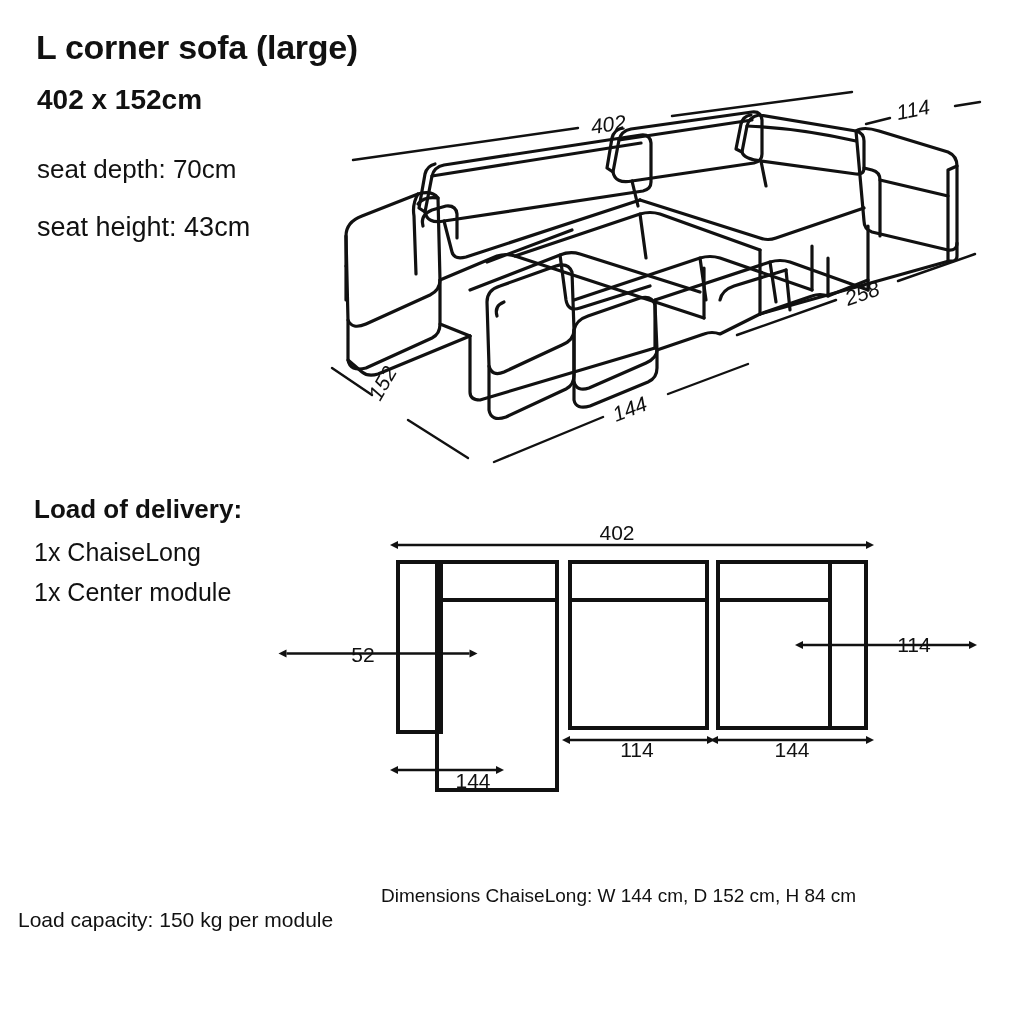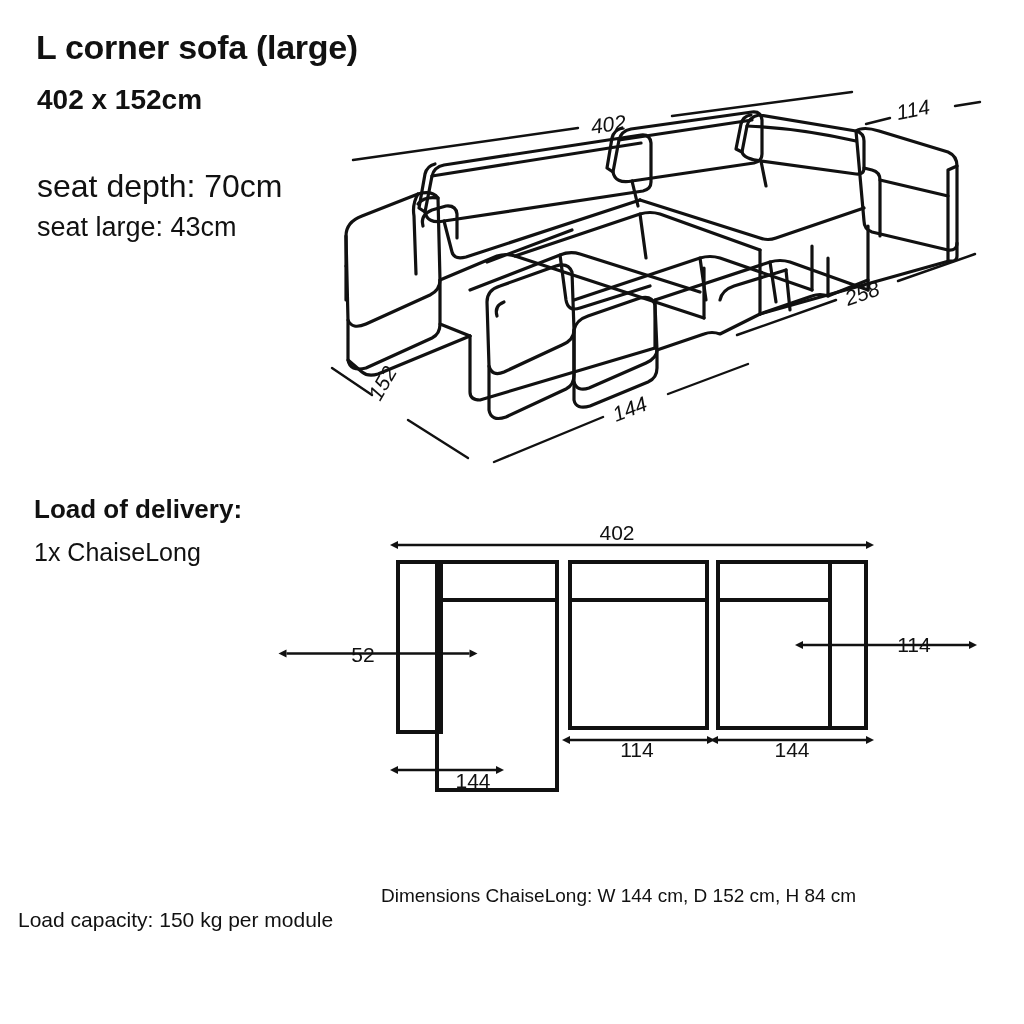--- a/index.html
+++ b/index.html
@@ -30,22 +30,22 @@
     position: absolute;
     left: 37px;
     top: 84px;
     font-size: 28px;
     font-weight: bold;
     white-space: nowrap;
   }
   .seat-depth {
     position: absolute;
     left: 37px;
-    top: 168px;
-    font-size: 32px;
+    top: 154px;
+    font-size: 26px;
     white-space: nowrap;
   }
   .seat-height {
     position: absolute;
     left: 37px;
     top: 212px;
     font-size: 27px;
     white-space: nowrap;
   }
 
@@ -98,25 +98,26 @@
     font-family: "Liberation Sans", sans-serif;
     fill: #111111;
   }
 </style>
 </head>
 <body>
 
 <div class="title">L corner sofa (large)</div>
 <div class="subtitle">402 x 152cm</div>
 <div class="seat-depth">seat depth: 70cm</div>
-<div class="seat-height">seat large: 43cm</div>
+<div class="seat-height">seat height: 43cm</div>
 
 <div class="scope-title">Load of delivery:</div>
 <ul class="scope-list">
   <li>1x ChaiseLong</li>
+  <li>1x Center module</li>
 </ul>
 
 <div class="load-capacity">Load capacity: 150 kg per module</div>
 <div class="dims-block">
   <div>Dimensions ChaiseLong: W 144 cm, D 152 cm, H 84 cm</div>
 </div>
 
 <svg class="draw" viewBox="0 0 1024 1024">
   <g fill="none" stroke="#111111" stroke-width="3.2" stroke-linejoin="round" stroke-linecap="round">
 

